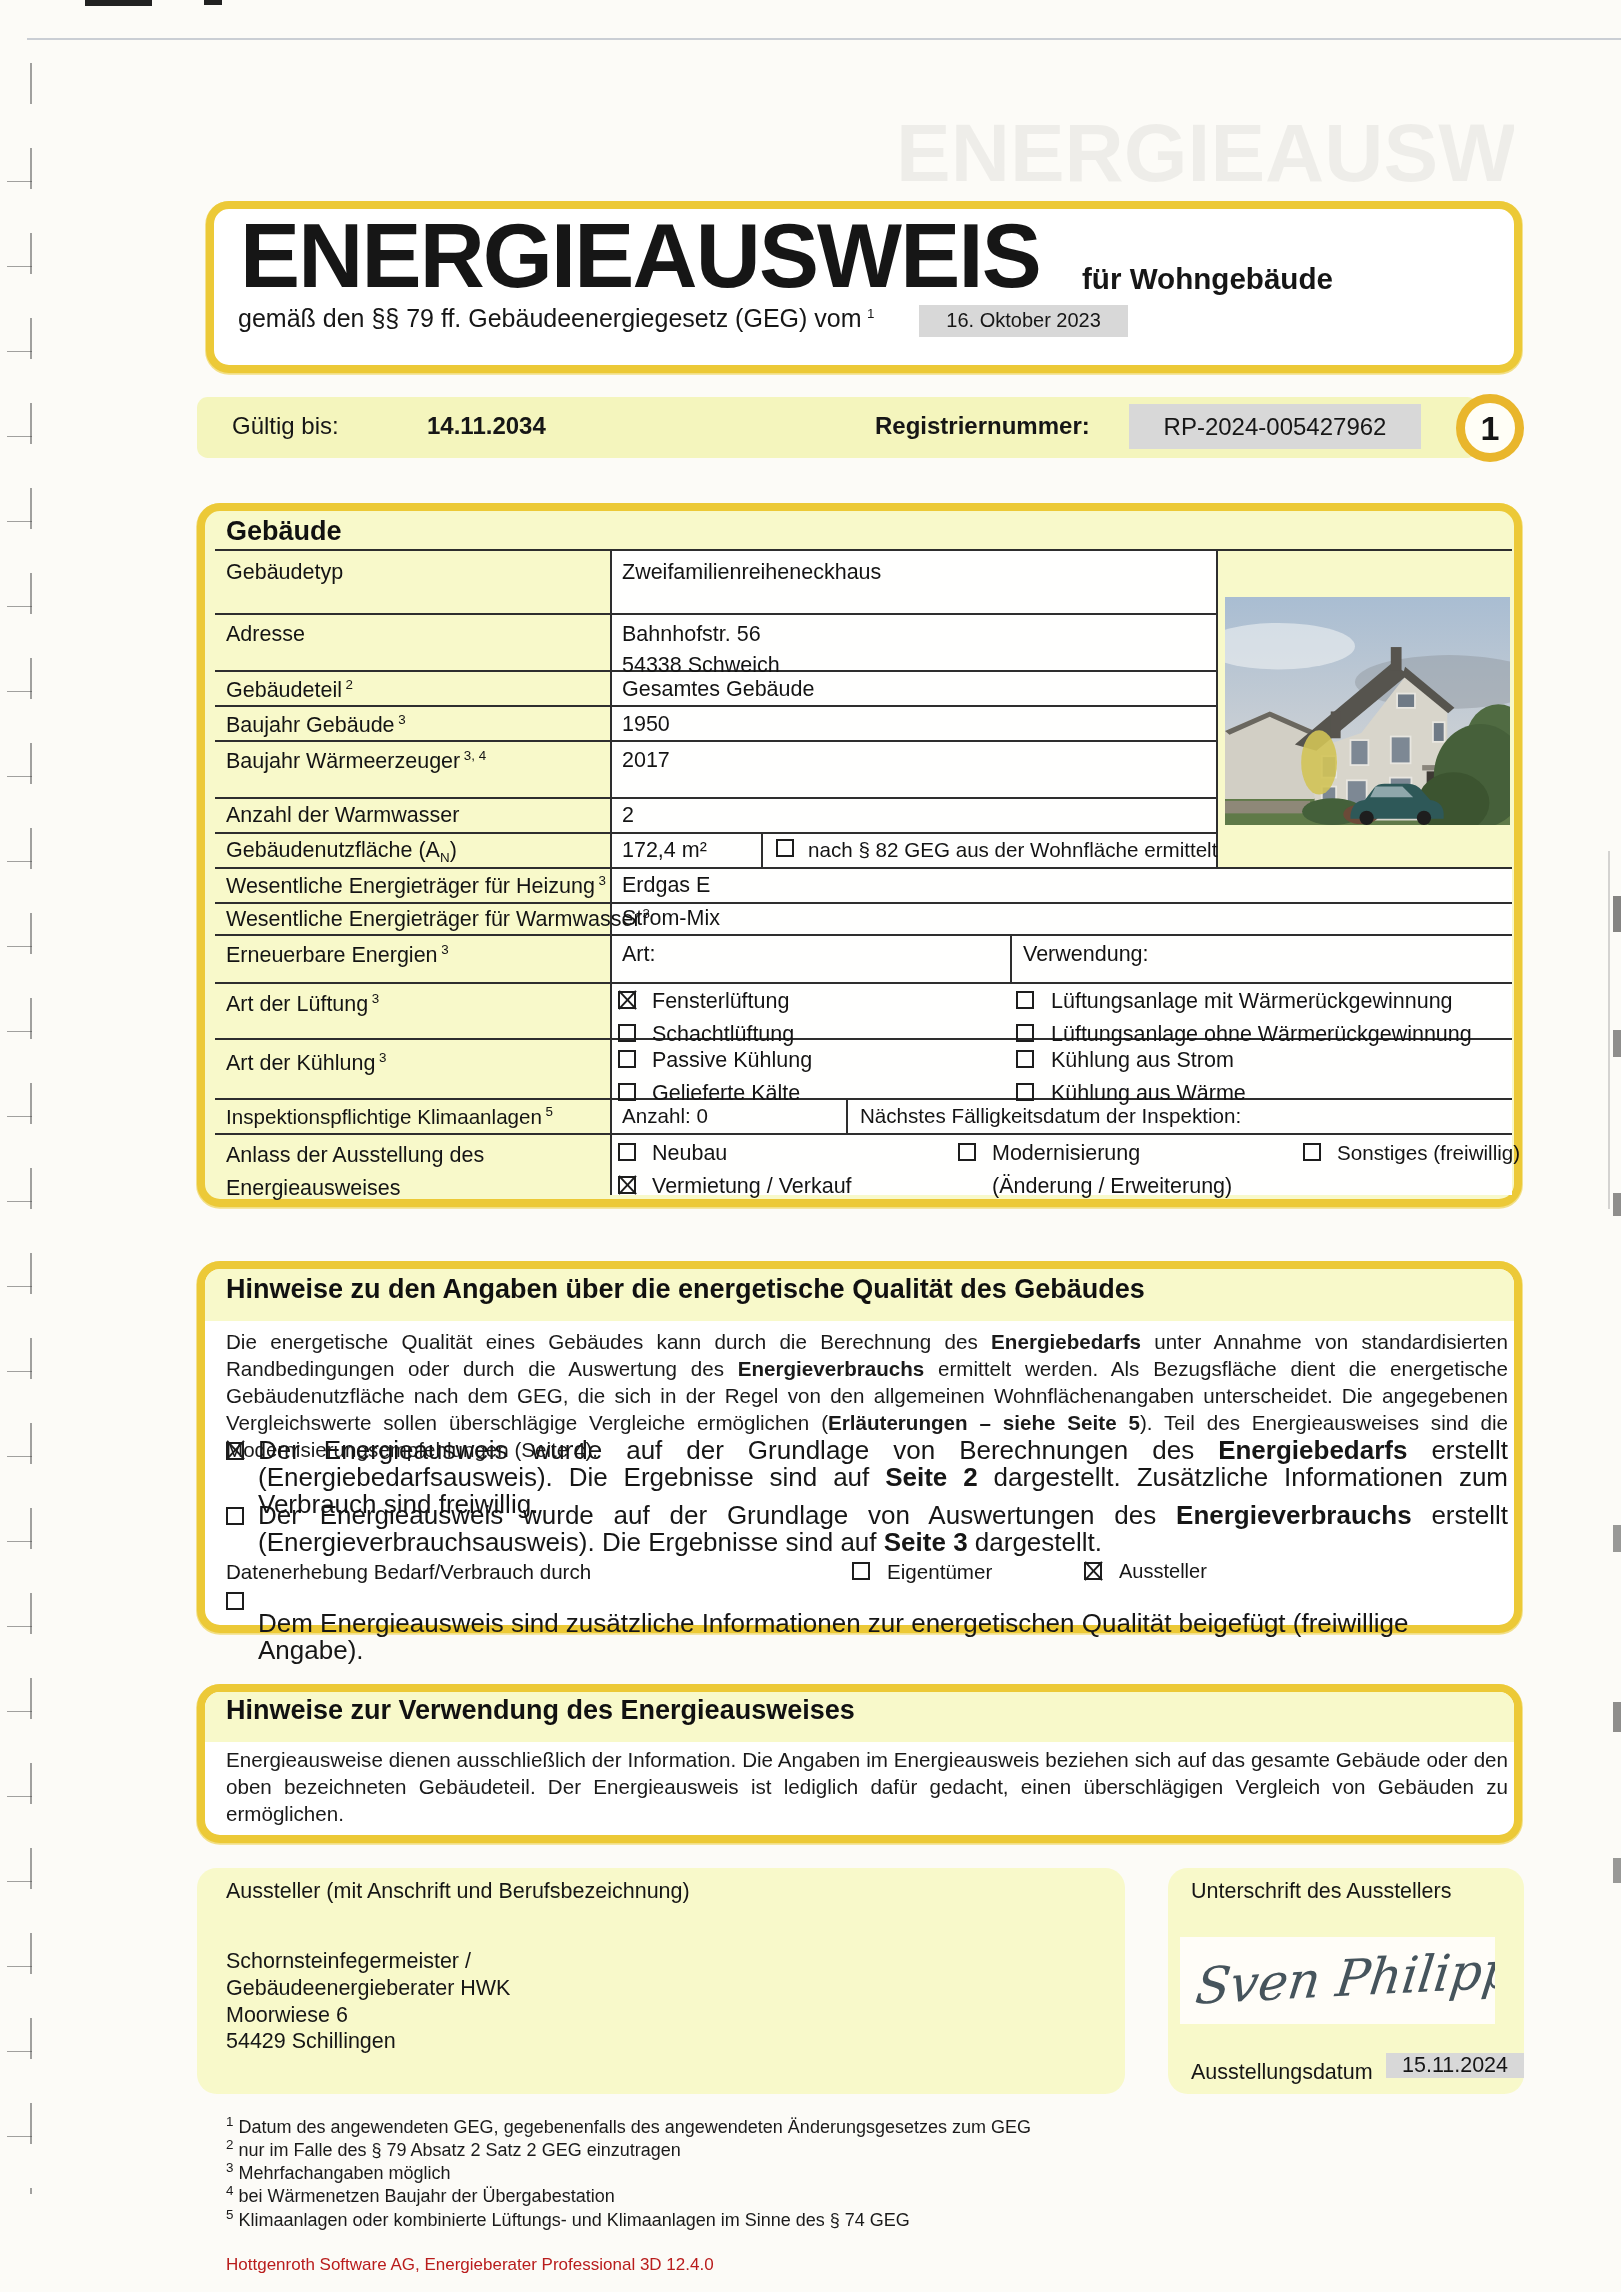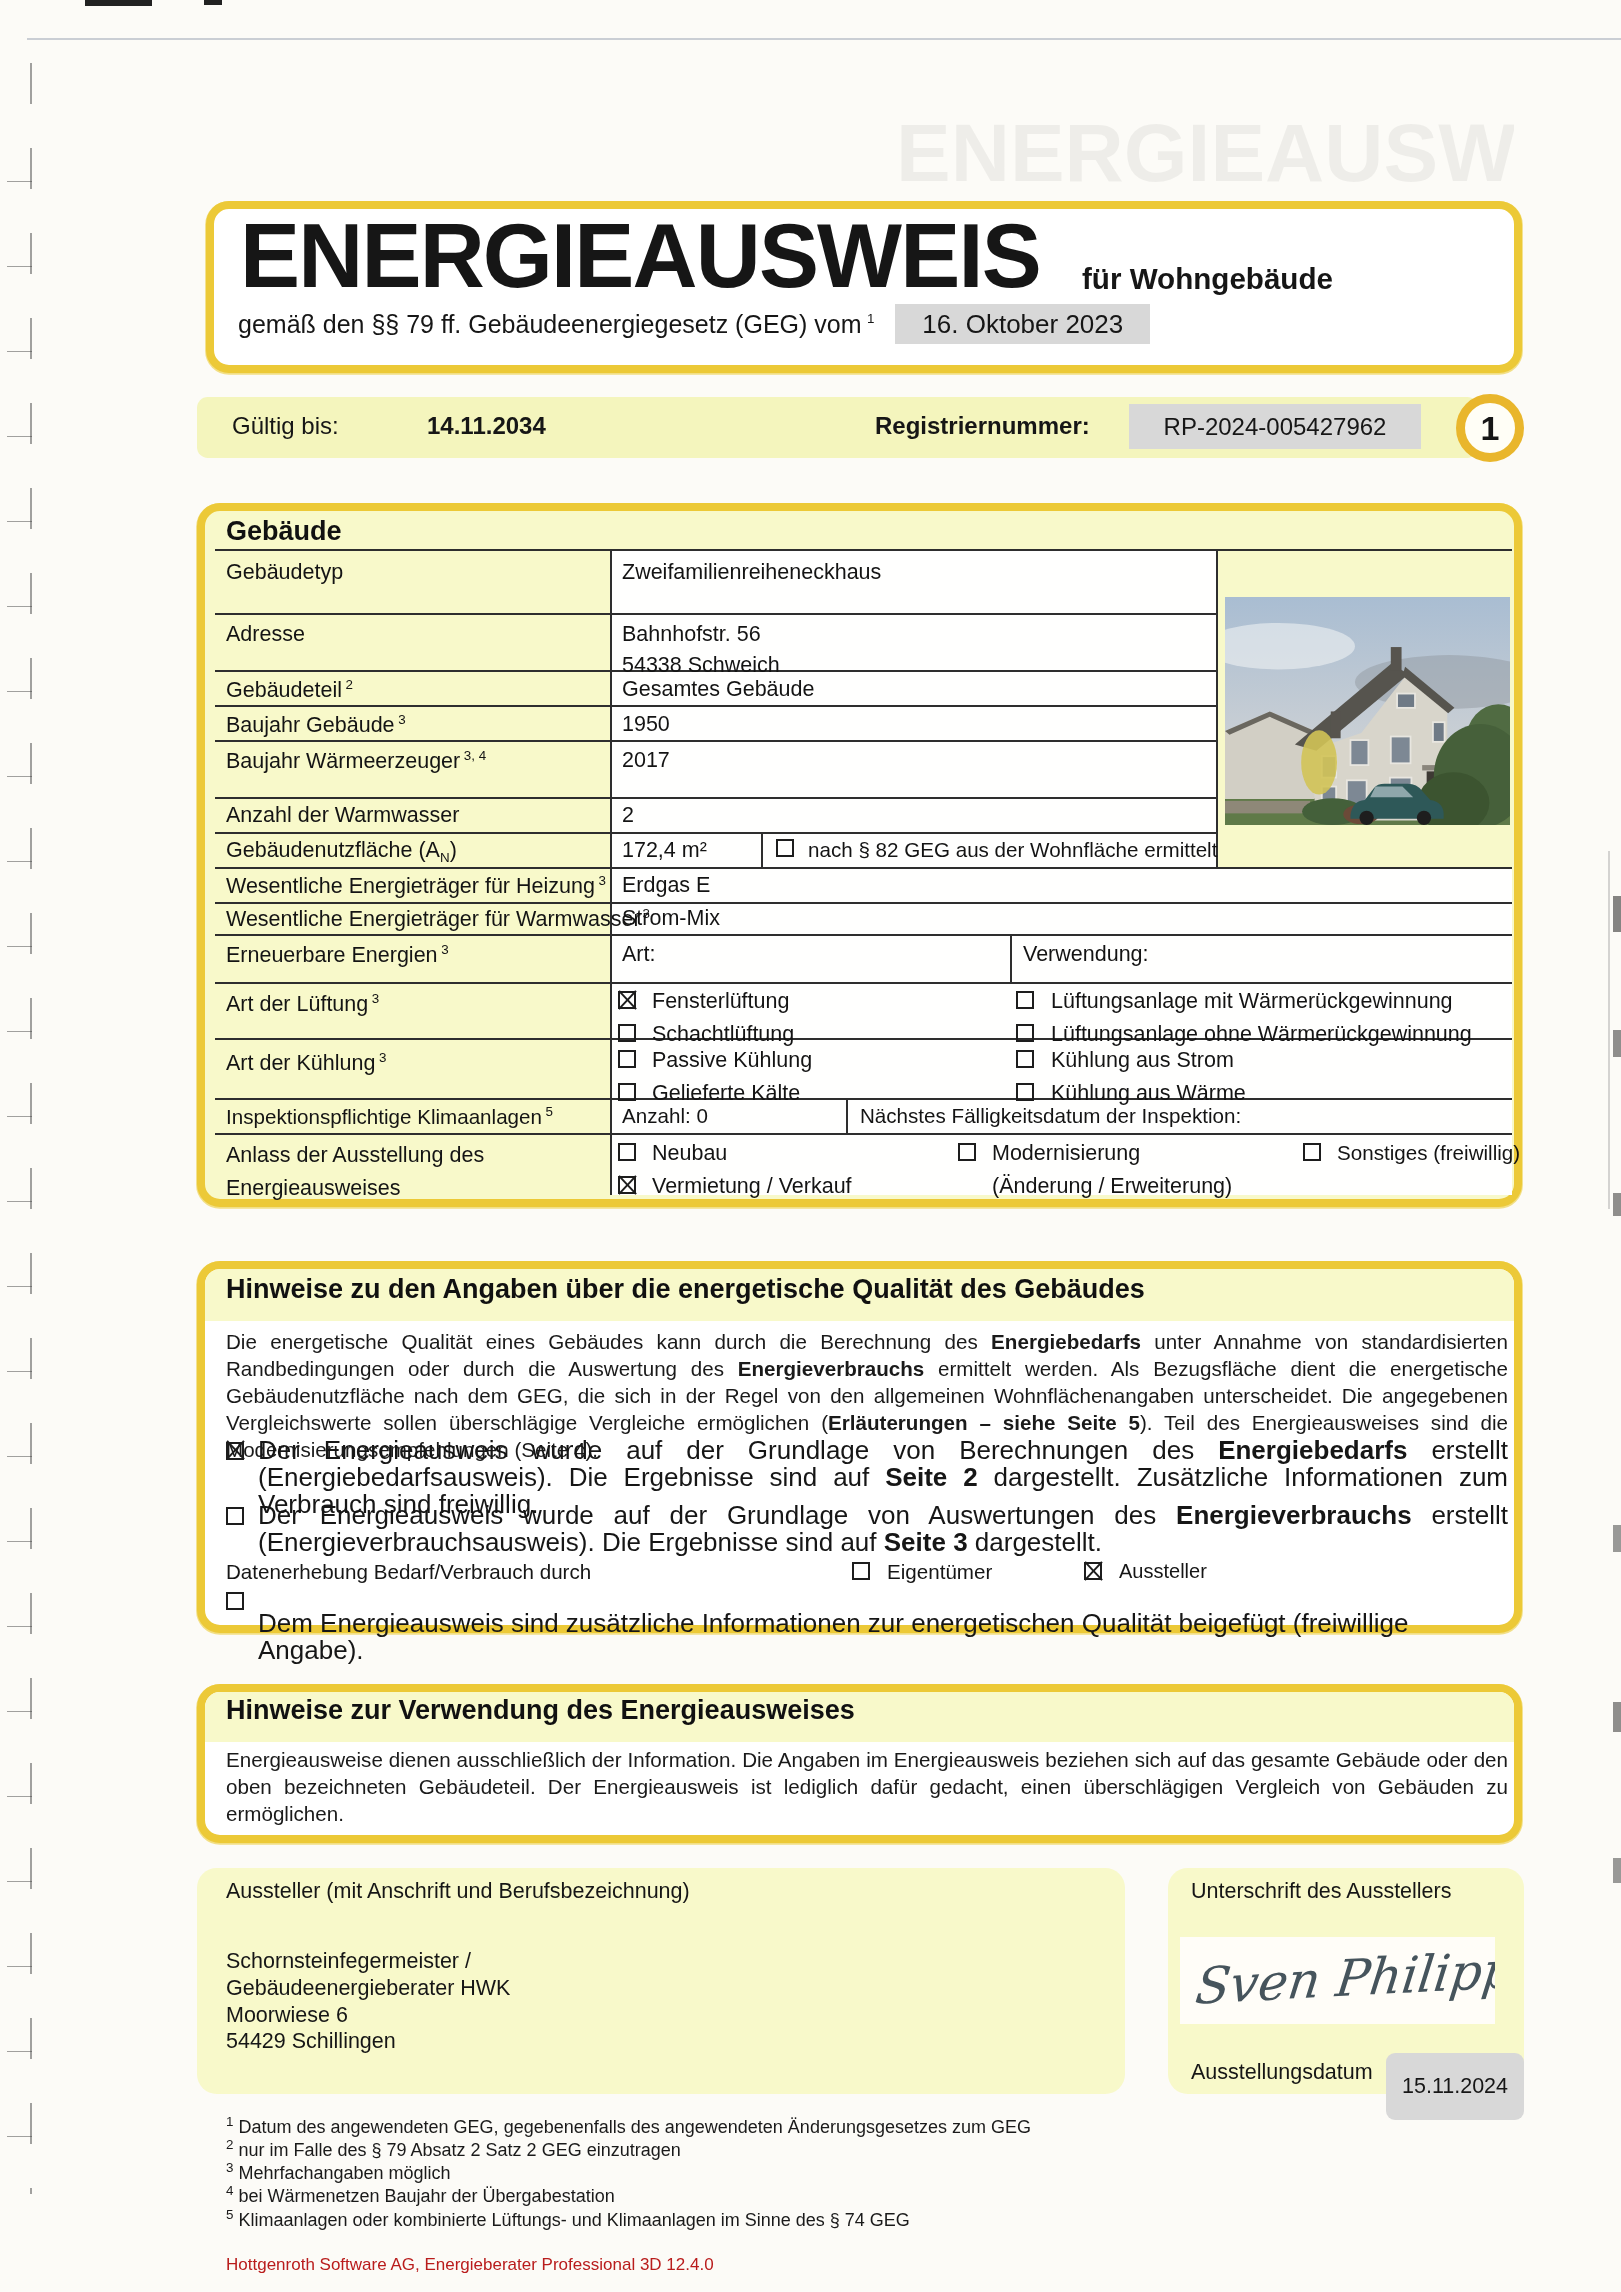--- a/index.html
+++ b/index.html
@@ -55,21 +55,21 @@
   <div class="edge" style="left:1613px;top:1525px;width:8px;height:27px;opacity:.45;"></div>
   <div class="edge" style="left:1613px;top:1702px;width:8px;height:30px;opacity:.5;"></div>
   <div class="edge" style="left:1613px;top:1858px;width:8px;height:25px;opacity:.45;"></div>
   <div class="ghost" style="left:896px;top:106px;width:618px;font-size:82px;">ENERGIEAUSWEIS</div>
 
   <div class="ybox" style="left:206px;top:201px;width:1300px;height:156px;"></div>
   <div class="abs" style="left:240px;top:211px;font-size:90px;font-weight:bold;letter-spacing:-1.8px;line-height:90px;white-space:nowrap;">ENERGIEAUSWEIS</div>
   <div class="abs b" style="left:1082px;top:262px;font-size:29.6px;white-space:nowrap;">für Wohngebäude</div>
   <div class="abs" style="left:238px;top:304px;font-size:25px;white-space:nowrap;">
     <span>gemäß den §§ 79 ff. Gebäudeenergiegesetz (GEG) vom</span><sup style="margin-left:5.4px;">1</sup>
-    <span class="high" style="margin-left:14px;padding:4.5px 27px;font-size:26px;">16. Oktober 2023</span>
+    <span class="high" style="margin-left:38px;padding:4.5px 27px;font-size:20px;">16. Oktober 2023</span>
   </div>
 
   <div class="abs" style="left:197px;top:397px;width:1281px;height:61px;background:#f4f5bd;border-radius:10.7px;"></div>
   <div class="abs" style="left:232px;top:412px;font-size:24px;">Gültig bis:</div>
   <div class="abs b" style="left:427px;top:412px;font-size:24px;">14.11.2034</div>
   <div class="abs b" style="left:875px;top:412px;font-size:24px;">Registriernummer:</div>
   <div class="abs high" style="left:1129px;top:404px;width:292px;height:45px;font-size:24px;display:flex;align-items:center;justify-content:center;">RP-2024-005427962</div>
   <div class="badge" style="left:1456px;top:394px;">
       <span>1</span>
     </div>
@@ -278,21 +278,21 @@
   <div class="panel" style="left:1168px;top:1868px;width:356px;height:226px;"></div>
   <div class="abs" style="left:1191px;top:1879px;font-size:21.5px;">Unterschrift des Ausstellers</div>
   <div class="abs" style="left:1180px;top:1937px;width:315px;height:87px;background:#fffdf8;">
     <svg viewBox="0 0 352 97" width="315" height="87">
       <g transform="rotate(-3 176 48) skewX(-10)">
         <text x="26" y="66" font-size="56" font-family="DejaVu Serif, serif" font-style="italic" fill="#46545c">Sven Philippi</text>
       </g>
     </svg>
   </div>
   <div class="abs" style="left:1191px;top:2060px;font-size:21.5px;">Ausstellungsdatum</div>
-  <div class="abs high" style="left:1386px;top:2053px;padding:21px 16px;font-size:21.5px;border-radius:9px;">15.11.2024</div>
+  <div class="abs high" style="left:1386px;top:2053px;padding:0 16px;font-size:21.5px;">15.11.2024</div>
 
   <div class="ftn" style="left:226px;top:2114px;">
     <sup>1</sup> <span>Datum des angewendeten GEG, gegebenenfalls des angewendeten Änderungsgesetzes zum GEG</span>
   </div>
   <div class="ftn" style="left:226px;top:2137px;">
     <sup>2</sup> <span>nur im Falle des § 79 Absatz 2 Satz 2 GEG einzutragen</span>
   </div>
   <div class="ftn" style="left:226px;top:2160px;">
     <sup>3</sup> <span>Mehrfachangaben möglich</span>
   </div>

